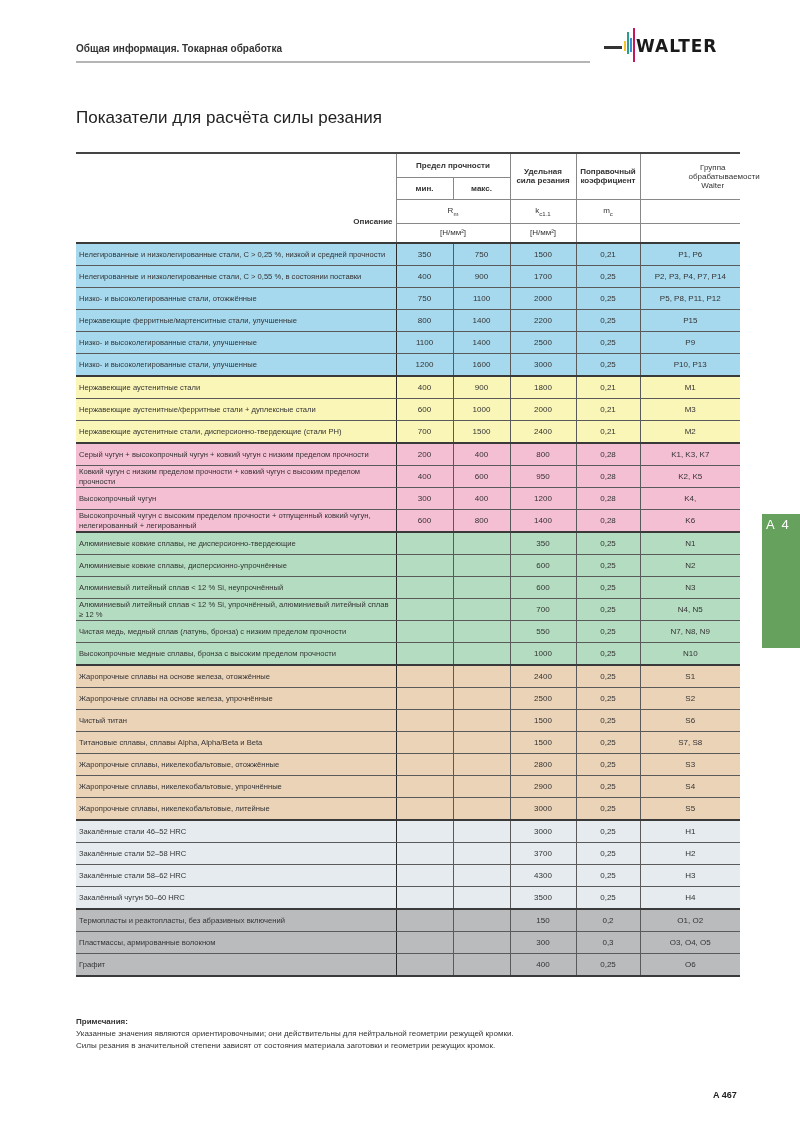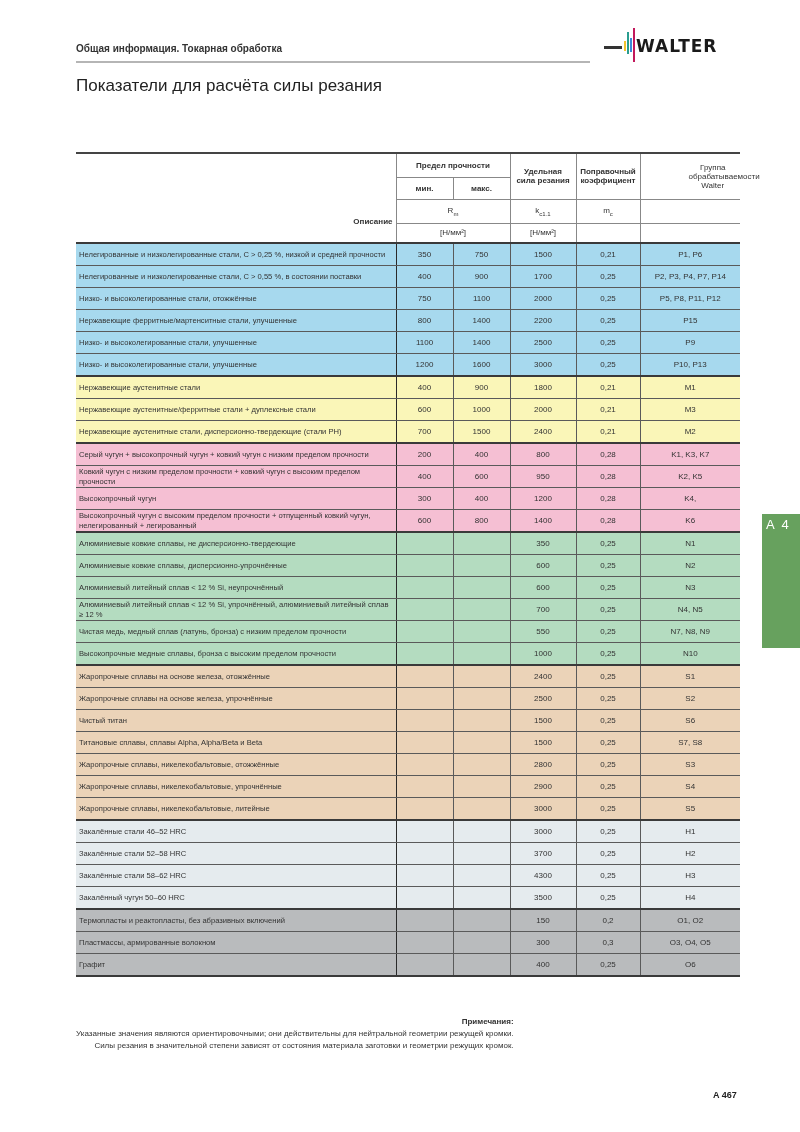--- a/index.html
+++ b/index.html
@@ -4,21 +4,21 @@
 <style>
   html, body { margin: 0; padding: 0; background: #ffffff; }
   body { width: 800px; height: 1132px; position: relative; overflow: hidden;
          font-family: "Liberation Sans", "DejaVu Sans", sans-serif; color: #222; }
   .header-text { position: absolute; left: 76px; top: 43px; font-size: 10px; color: #333; font-weight: bold; }
   .header-rule { position: absolute; left: 76px; top: 61px; width: 514px; height: 2px; background: #b5b5b5; }
   .logo { position: absolute; left: 604px; top: 28px; width: 140px; height: 36px; }
   .logo-dash { position: absolute; left: 0; top: 18px; width: 18px; height: 3px; background: #333; }
   .logo-bar { position: absolute; width: 2px; }
   .logo-text { position: absolute; left: 32px; top: 8px; font-size: 17px; font-weight: bold; letter-spacing: 1px; color: #1a1a1a; font-family: "DejaVu Sans", sans-serif; }
-  .page-title { position: absolute; left: 76px; top: 76px; font-size: 17px; color: #222; }
+  .page-title { position: absolute; left: 76px; top: 108px; font-size: 17px; color: #222; }
 
   table.main { position: absolute; left: 76px; top: 152px; width: 664px; border-collapse: collapse; table-layout: fixed; font-size: 8px; }
   table.main td, table.main th { padding: 0 3px; border: 1px solid #5a5a5a; }
   table.main thead th { font-weight: bold; font-size: 8px; text-align: center; background: #fff; color: #333; border-color: #888; }
   table.main thead tr:first-child th { border-top: 2px solid #444; }
   table.main thead th.desc-h { text-align: right; vertical-align: bottom; border-left: none; padding-bottom: 16px; font-weight: bold; }
   table.main thead th.plain { font-weight: normal; }
   table.main tbody td { text-align: center; height: 21px; color: #333; }
   table.main tbody td.desc { text-align: left; border-left: none; line-height: 10px; font-size: 7.6px; }
   table.main tbody td.grp { border-right: none; }
@@ -28,21 +28,21 @@
   td.vsep { border-right: 1.5px solid #2a2a2a !important; margin-top: 8px; }
 
   .g-P td { background: #a7d9ee; }
   .g-M td { background: #faf6b8; }
   .g-K td { background: #f5bfd3; }
   .g-N td { background: #b4dcc0; }
   .g-S td { background: #ebd3b8; }
   .g-H td { background: #e5ebee; }
   .g-O td { background: #b9bbbd; }
 
-  .notes { position: absolute; left: 76px; top: 1016px; font-size: 8px; color: #333; line-height: 12px; text-align: right; }
+  .notes { position: absolute; left: 76px; top: 1016px; font-size: 8px; color: #333; line-height: 12px; }
   .notes .notes-title { font-weight: bold; }
   .page-num { position: absolute; left: 713px; top: 1090px; font-size: 9px; font-weight: bold; color: #222; }
   .side-tab { position: absolute; left: 762px; top: 514px; width: 46px; height: 134px; background: #67a15e; }
   .side-tab span { position: absolute; left: 4px; top: 3px; color: #fff; font-size: 13px; letter-spacing: 2px; }
   sub { font-size: 6px; }
 </style>
 </head>
 <body>
 
 <div class="header-text">Общая информация. Токарная обработка</div>

